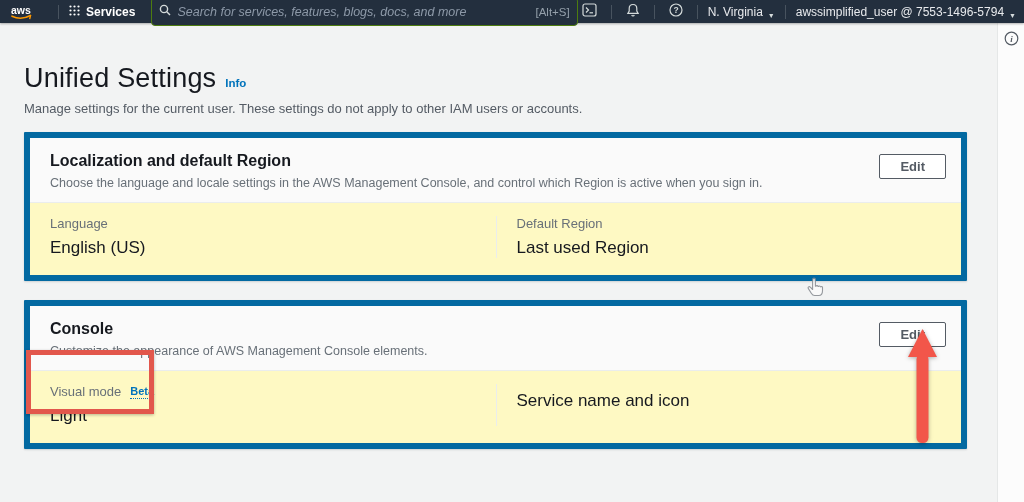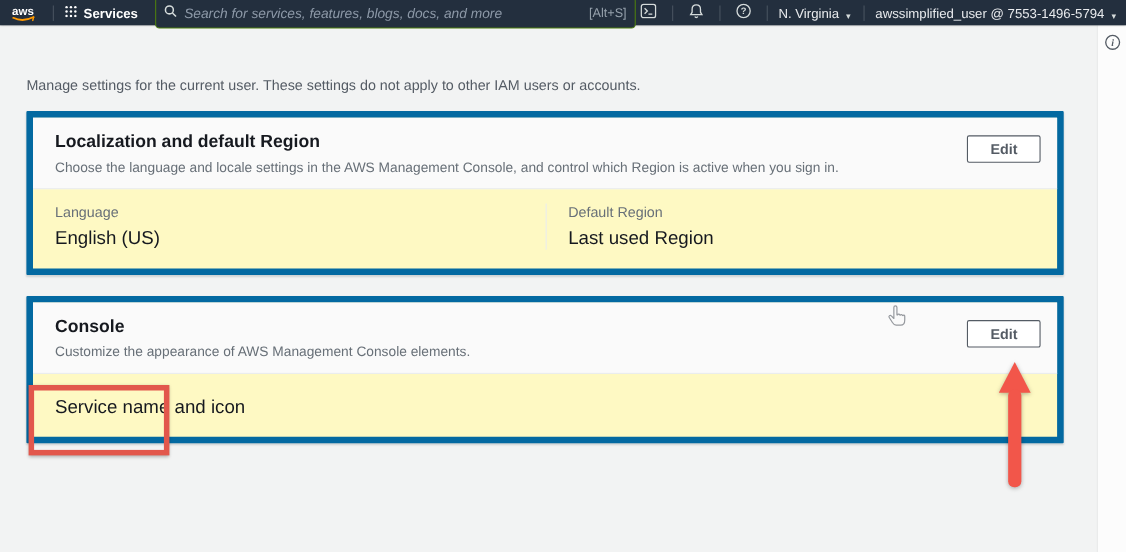--- a/index.html
+++ b/index.html
@@ -10,21 +10,21 @@
     background: #f2f3f3;
     overflow: hidden;
   }
   
   .topbar {
     height: 23px; background: #232f3e; display: flex; align-items: center;
     color: #ffffff; font-size: 12px; padding: 0 8px 0 8px; position: relative; z-index: 5;
     box-shadow: 0 1px 2px rgba(0,0,0,.3);
   }
   .tb-sep { width: 1px; height: 14px; background: #48535f; margin: 0 10px; flex: none; }
-  .logo { display:flex; align-items:flex-end; margin-right: 2px; cursor:pointer; }
+  .logo { display:flex; align-items:flex-end; margin-right: 12px; cursor:pointer; }
   .services { display:flex; align-items:center; gap:6px; font-weight:bold; font-size:12px; cursor:pointer; }
   .searchbox {
     display:flex; align-items:center; width: 441px; height: 29px; margin-left: 16px;
     background:#232f3e; border:1px solid #4d7c0f; border-radius:4px; padding: 0 7px;
   }
   .searchbox input {
     flex:1; background:transparent; border:none; outline:none; color:#d5dbdb;
     font-size:12.5px; font-style: italic; font-family:"Liberation Sans",sans-serif; margin-left:6px;
   }
   .searchbox input::placeholder { color:#8d99a8; font-style: italic; }
@@ -167,20 +167,24 @@
       <span>
         <svg width="15" height="15" viewBox="0 0 15 15">
           <circle cx="7.5" cy="7.5" r="6.3" fill="none" stroke="#545b64" stroke-width="1.2"></circle>
           <text x="7.5" y="11" text-anchor="middle" fill="#545b64" font-size="9" font-weight="bold" font-family="Liberation Serif, serif" font-style="italic">i</text>
         </svg>
       </span>
     </span>
   </div>
 
   <div class="content">
+    <div class="title-row">
+      <h1>Unified Settings</h1>
+      <span class="info-link">Info</span>
+    </div>
     <div class="subtitle">Manage settings for the current user. These settings do not apply to other IAM users or accounts.</div>
 
     <div class="card">
       <div class="card-header">
         <div>
           <div class="card-title">Localization and default Region</div>
           <div class="card-desc">Choose the language and locale settings in the AWS Management Console, and control which Region is active when you sign in.</div>
         </div>
         <button class="edit-btn">Edit</button>
       </div>
@@ -199,20 +203,27 @@
     <div class="card">
       <div class="card-header">
         <div>
           <div class="card-title">Console</div>
           <div class="card-desc">Customize the appearance of AWS Management Console elements.</div>
         </div>
         <button class="edit-btn">Edit</button>
       </div>
       <div class="card-body">
         <div class="col">
+          <div class="field-label">
+            <span>Visual mode</span>
+            <span class="beta-badge">Beta</span>
+          </div>
+          <div class="field-value">Light</div>
+        </div>
+        <div class="col">
           <div class="field-value">Service name and icon</div>
         </div>
       </div>
     </div>
   </div>
 </div>
 
 <div class="annotation-box"></div>
 
 <div class="annotation-arrow">

